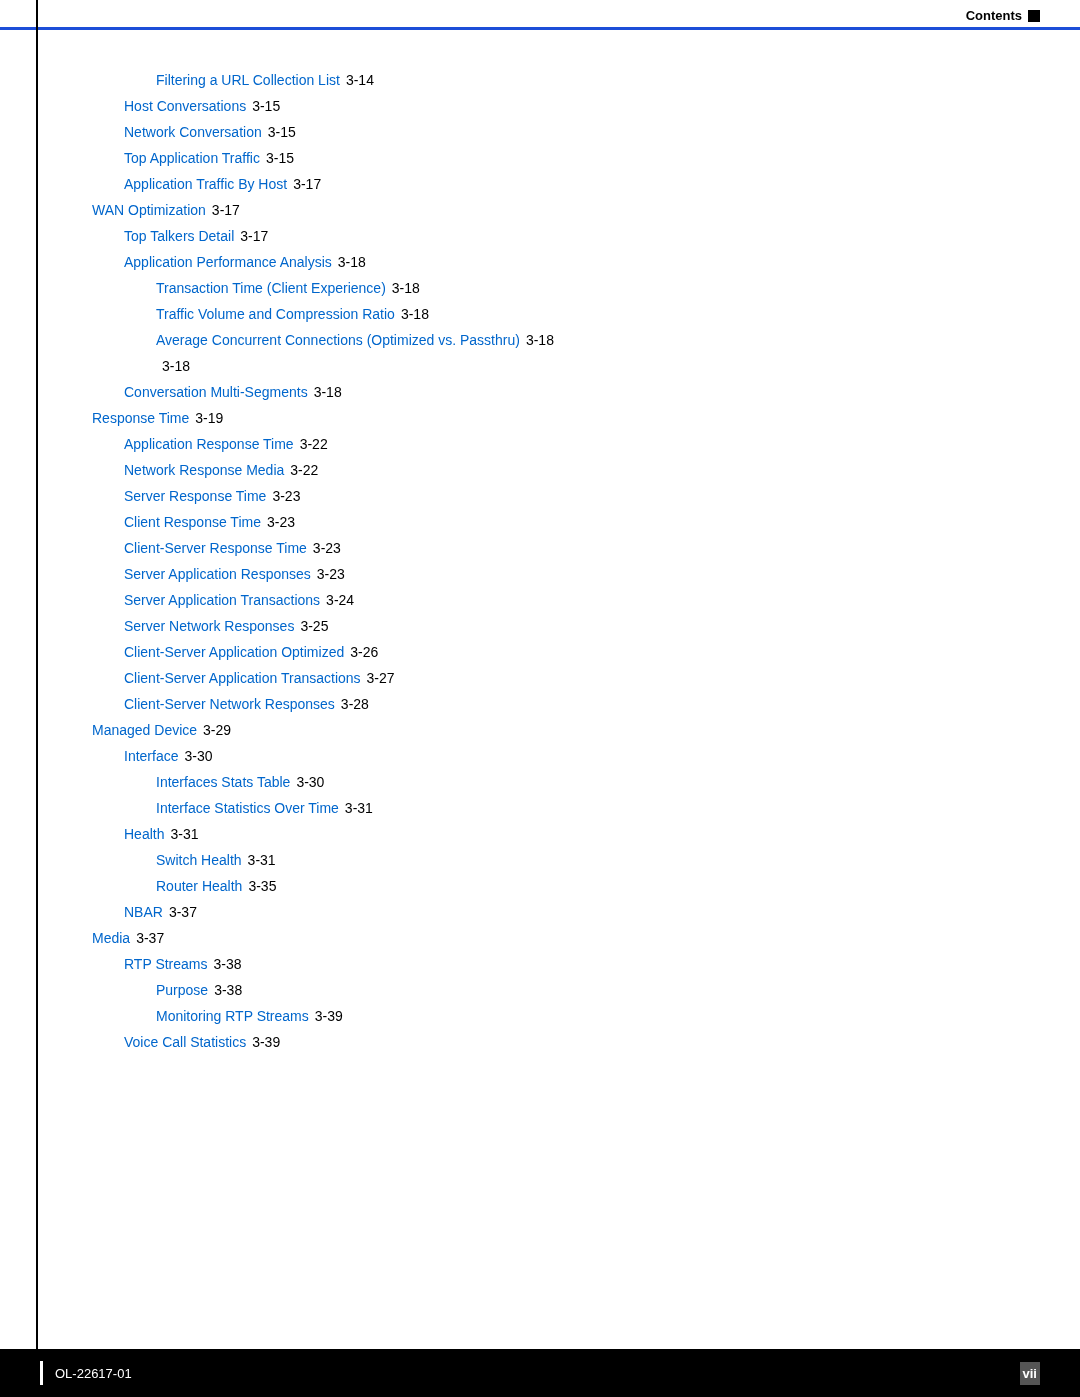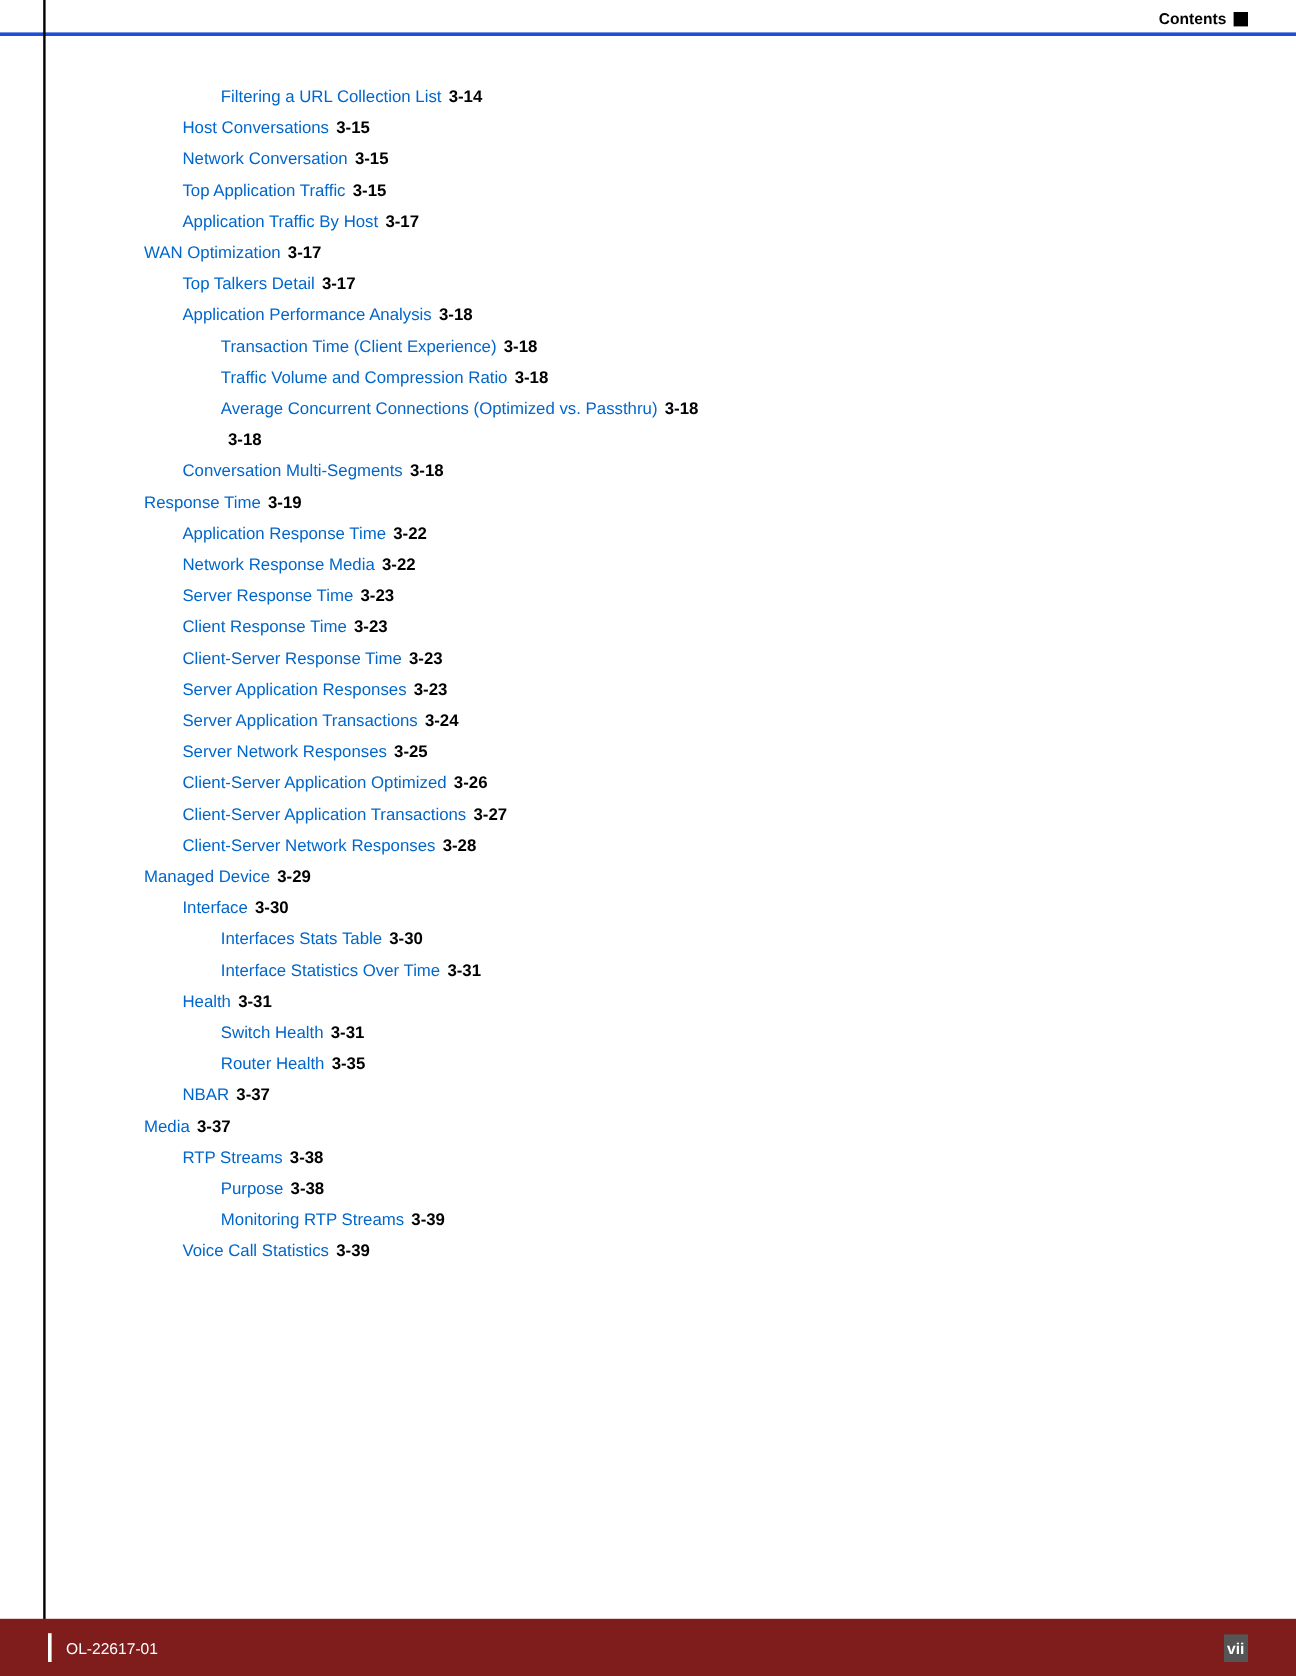--- a/index.html
+++ b/index.html
@@ -40,58 +40,58 @@
       position: absolute;
       left: 36px;
       top: 0;
       width: 2px;
       height: 100%;
       background: #000;
     }
 
     
     .content {
-      padding: 40px 80px 60px 120px;
+      padding: 40px 80px 60px 92px;
     }
 
     
     .toc-entry {
       display: flex;
       align-items: baseline;
       margin-bottom: 5px;
       line-height: 1.5;
     }
 
     .toc-link {
       color: #0066cc;
       text-decoration: none;
       font-size: 14px;
     }
 
     .toc-page {
       font-size: 14px;
-      font-weight: bold;
+      font-weight: normal;
       color: #000;
       margin-left: 6px;
       white-space: nowrap;
     }
 
     
     .indent-0 { padding-left: 0px; }
     .indent-1 { padding-left: 32px; }
     .indent-2 { padding-left: 64px; }
 
     
     .footer {
       position: absolute;
       bottom: 0;
       left: 0;
       right: 0;
       height: 48px;
-      background: #7f1d1d;
+      background: #000000;
       display: flex;
       align-items: center;
       justify-content: space-between;
       padding: 0 40px;
     }
     .footer-left {
       color: #ffffff;
       font-size: 13px;
       display: flex;
       align-items: center;

